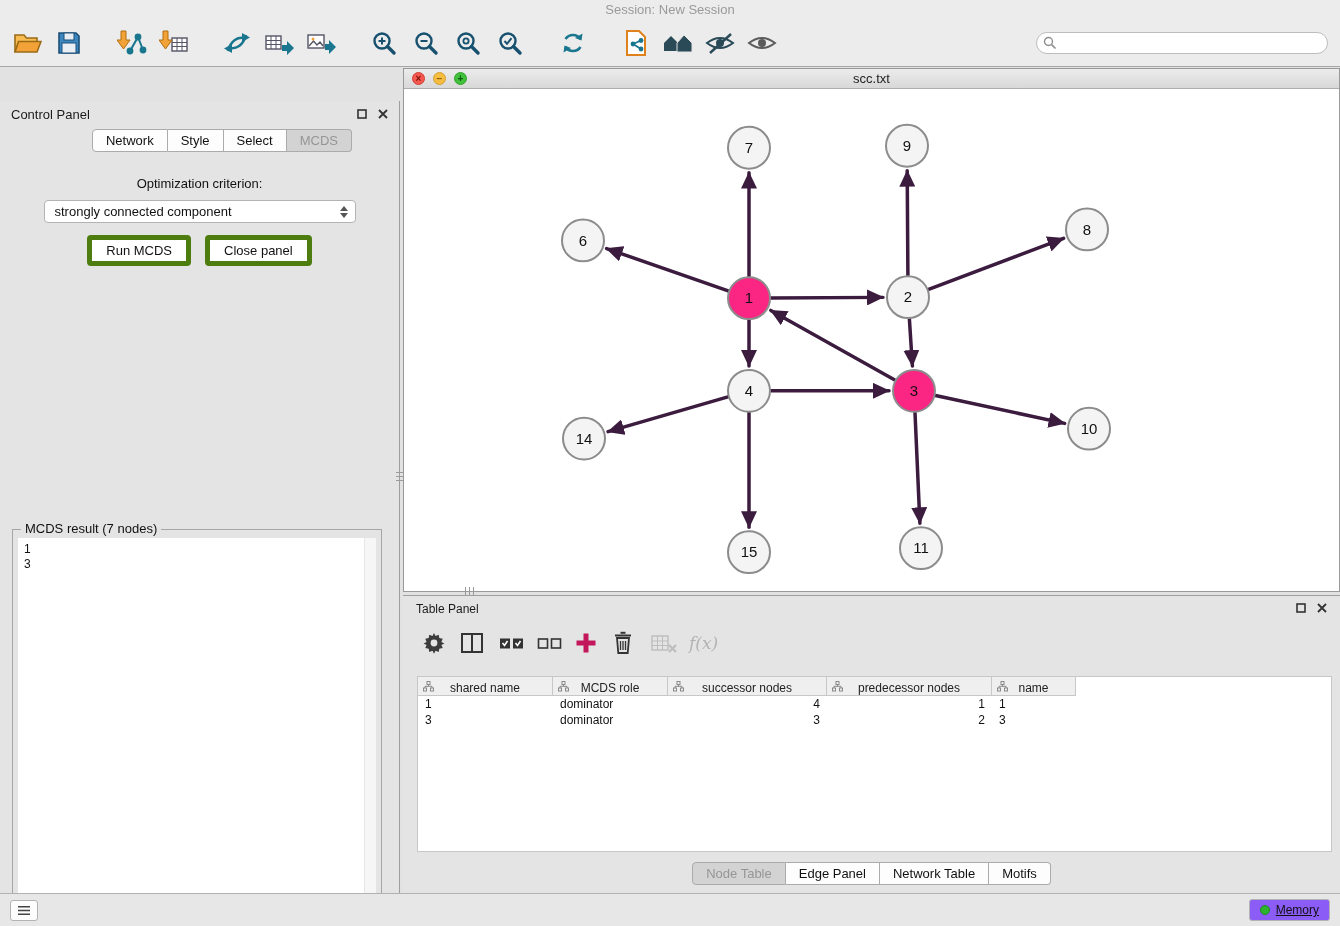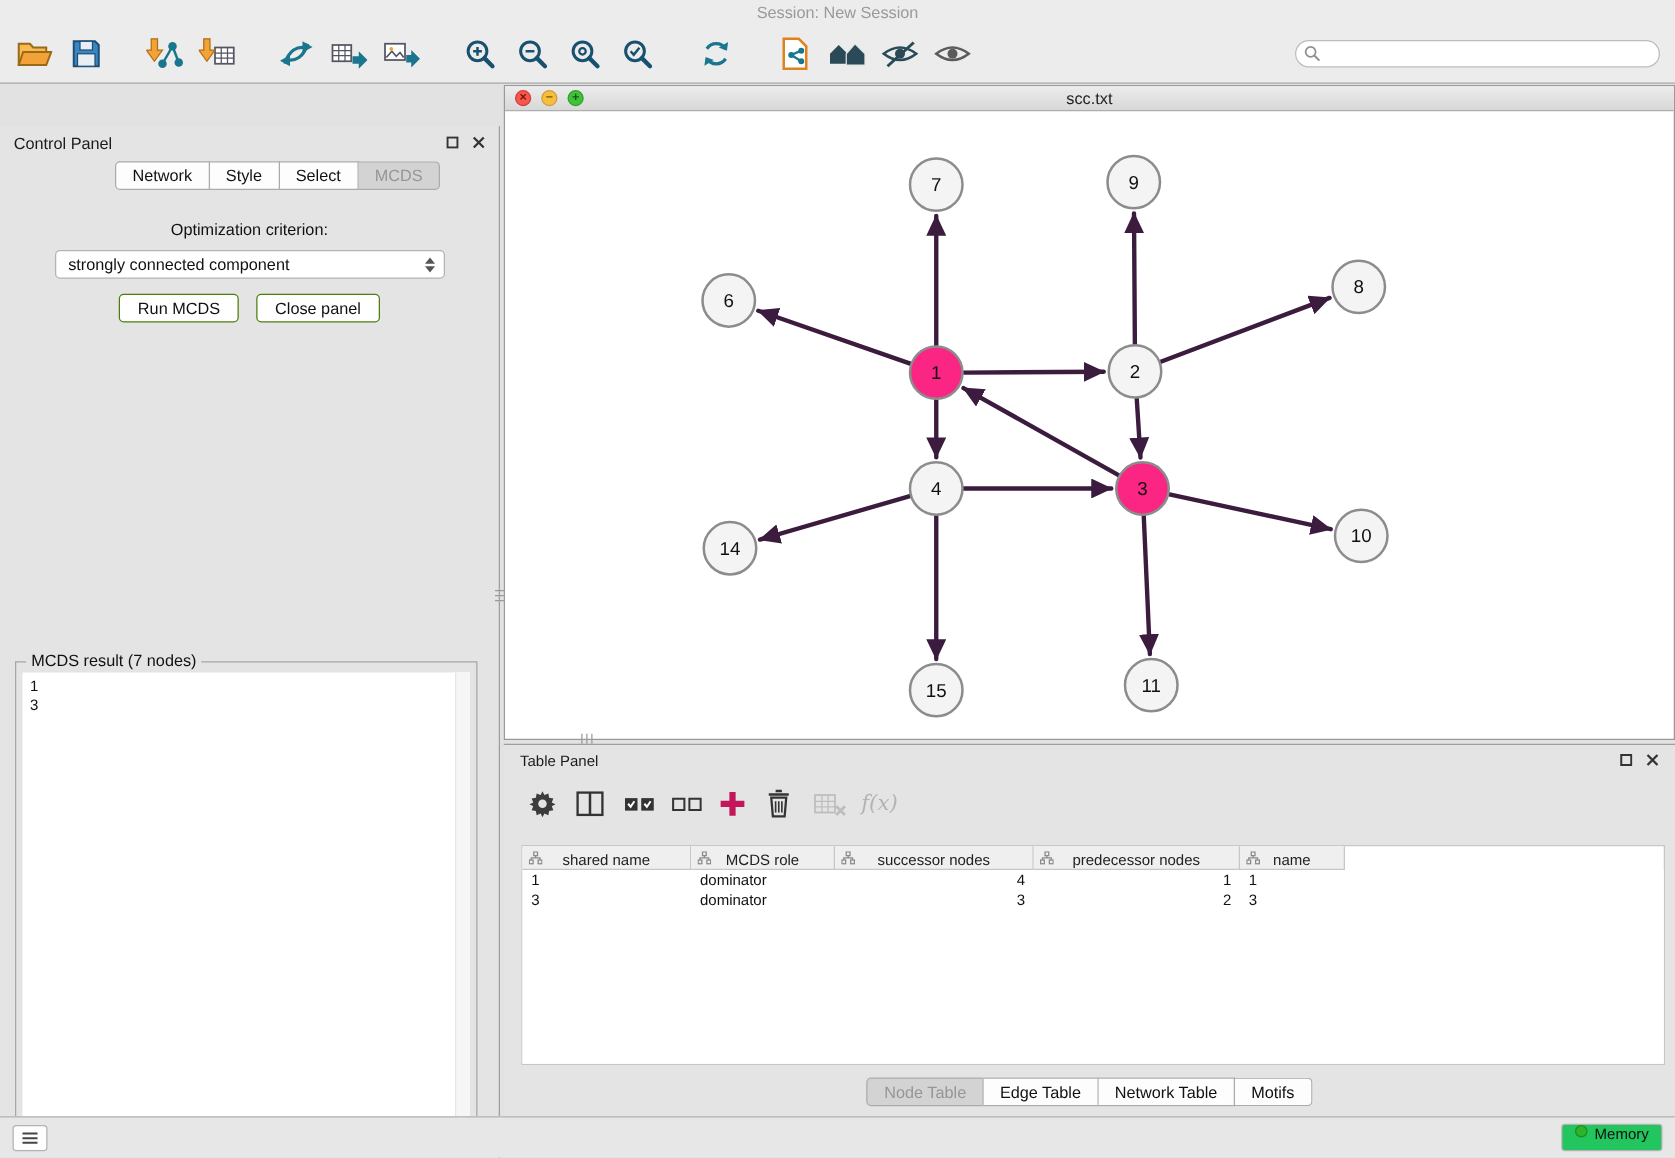--- a/index.html
+++ b/index.html
@@ -35,21 +35,21 @@
   .cp-tab:last-child, .tp-tab:last-child { border-radius:0 4px 4px 0; }
   .cp-tab.active, .tp-tab.active { background:#d3d3d3; color:#969696; }
   .opt-label { text-align:center; margin-top:24px; font-size:13px; color:#111; }
   .cp-select { width:312px; height:23px; margin:9px auto 0; background:#fff; border:1px solid #b3b3b3;
                border-radius:4px; display:flex; align-items:center; padding:0 10px; font-size:13px;
                position:relative; color:#111; }
   .spin { position:absolute; right:7px; top:50%; transform:translateY(-50%); display:flex; flex-direction:column; gap:2px; }
   .spin .up { width:0; height:0; border-left:4px solid transparent; border-right:4px solid transparent; border-bottom:5px solid #555; }
   .spin .down { width:0; height:0; border-left:4px solid transparent; border-right:4px solid transparent; border-top:5px solid #555; }
   .cp-buttons { display:flex; justify-content:center; gap:14px; margin-top:12px; }
-  .cp-btn { background:#fff; border:1px solid #4d7c0f; border-radius:4px; font-size:13px;
+  .cp-btn { background:#fff; border:5px solid #4d7c0f; border-radius:4px; font-size:13px;
             padding:3px 14px; color:#111; font-family:"Liberation Sans", sans-serif; }
   .result-group { position:absolute; left:12px; right:17px; top:428px; bottom:18px; border:1px solid #a6a6a6; }
   .result-legend { position:absolute; top:-9px; left:8px; background:#e4e4e4; padding:0 4px; font-size:13px; color:#111; }
   .result-textarea { position:absolute; top:8px; left:5px; right:5px; bottom:5px; background:#fff;
                      font-size:12px; line-height:15px; padding:4px 6px; white-space:pre; color:#111; overflow:hidden; }
   .result-scrolltrack { position:absolute; top:0; right:0; bottom:0; width:12px; background:#f6f6f6; border-left:1px solid #e6e6e6; }
 
   
   .network-window { position:absolute; left:403px; top:1px; right:0; height:524px;
                     background:#fff; border:1px solid #999; }
@@ -83,21 +83,21 @@
   .tr { display:flex; height:16px; }
   .td { font-size:12px; line-height:16px; padding:0 7px; color:#111; overflow:hidden; }
   .a-right { text-align:right; } .a-left { text-align:left; }
   .tp-tabs { position:absolute; bottom:8px; left:0; right:0; display:flex; justify-content:center; }
 
   
   .statusbar { position:absolute; bottom:0; left:0; right:0; height:33px; background:#e7e7e7; border-top:1px solid #b2b2b2; }
   .menu-btn { position:absolute; left:10px; top:6px; width:28px; height:21px; border:1px solid #b3b3b3;
               border-radius:3px; background:#fdfdfd; display:flex; align-items:center; justify-content:center; }
   .memory-btn { position:absolute; right:10px; top:5px; height:22px; border:1px solid #b3b3b3; border-radius:3px;
-                background:#22c55e; display:flex; gap:6px; padding:0 10px; font-size:12px; color:#111; }
+                background:#8b5cf6; display:flex; align-items:center; gap:6px; padding:0 10px; font-size:12px; color:#111;text-decoration:underline; }
   .mem-dot { width:10px; height:10px; border-radius:50%; background:#2db32d; border:1px solid #1f8d1f; }
 
   
   .vgrip { position:absolute; left:396px; top:398px; width:8px; height:22px;
            display:flex; flex-direction:column; justify-content:center; gap:3px; }
   .vgrip i { display:block; height:1px; background:#9a9a9a; }
   .hgrip { position:absolute; left:455px; top:520px; width:22px; height:8px;
            display:flex; justify-content:center; gap:3px; }
   .hgrip i { display:block; width:1px; background:#9a9a9a; }
 </style>
@@ -494,21 +494,21 @@
             <div class="td c1 a-left">dominator</div>
             <div class="td c2 a-right">3</div>
             <div class="td c3 a-right">2</div>
             <div class="td c4 a-left">3</div>
           </div>
         </div>
     </div>
 
     <div class="tp-tabs">
       <span class="tp-tab active">Node Table</span>
-      <span class="tp-tab">Edge Table</span>
+      <span class="tp-tab">Edge Panel</span>
       <span class="tp-tab">Network Table</span>
       <span class="tp-tab">Motifs</span>
     </div>
   </div>
 
   <div class="vgrip">
       <i></i>
       <i></i>
       <i></i>
     </div>

